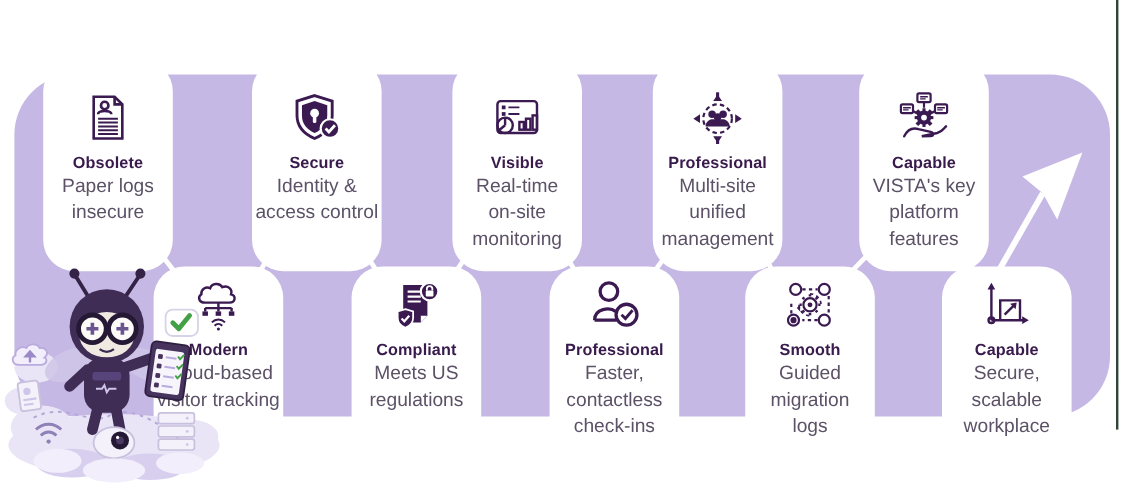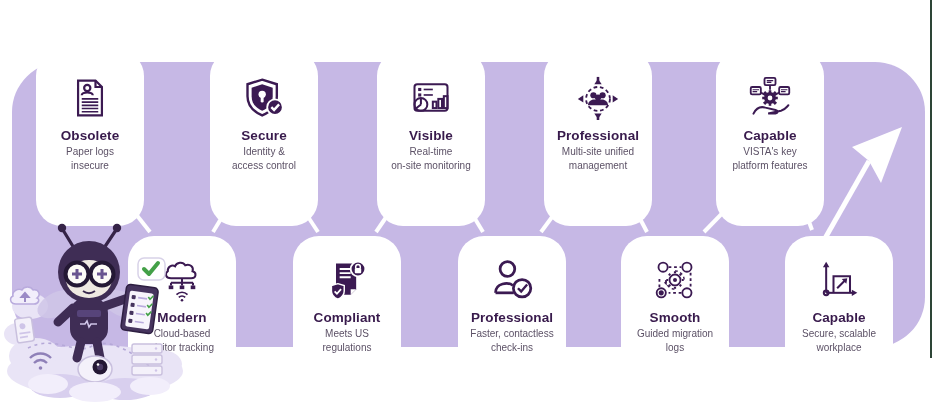--- a/index.html
+++ b/index.html
@@ -3,24 +3,24 @@
 <meta charset="utf-8">
 <style>
   html,body{margin:0;padding:0;background:#ffffff;}
   .canvas{position:relative;width:936px;height:409px;background:#ffffff;overflow:hidden;
           font-family:"Liberation Sans", sans-serif;}
   .band{position:absolute;left:12px;top:62px;width:913px;height:285px;background:#c6b8e5;border-radius:50px;}
   .overlay{position:absolute;left:0;top:0;width:936px;height:409px;pointer-events:none;z-index:1;}
   .card{position:absolute;width:108px;background:#ffffff;border-radius:26px;z-index:2;
         display:flex;flex-direction:column;align-items:center;text-align:center;}
   .card.top{top:50px;height:152px;padding-top:24px;}
-  .card.bot{top:236px;height:152px;padding-top:20px;}
+  .card.bot{top:222px;height:152px;padding-top:8px;}
   .icon{width:48px;height:48px;display:flex;align-items:center;justify-content:center;margin-bottom:6px;}
   .title{font-size:13.5px;font-weight:bold;color:#381a4c;letter-spacing:.1px;}
-  .subtitle{font-size:10px;color:#5c5166;line-height:1.38;white-space:pre-line;margin-top:2px;width:112px;}
+  .subtitle{font-size:16px;color:#5c5166;line-height:1.38;white-space:pre-line;margin-top:2px;width:112px;}
   .edge-line{position:absolute;left:930px;top:0;width:2px;height:358px;background:#2d4536;z-index:5;}
   .mascot{position:absolute;left:0px;top:206px;width:190px;height:200px;z-index:4;}
 </style>
 </head>
 <body>
 
 <div class="canvas">
 
   <div class="band"></div>
 

